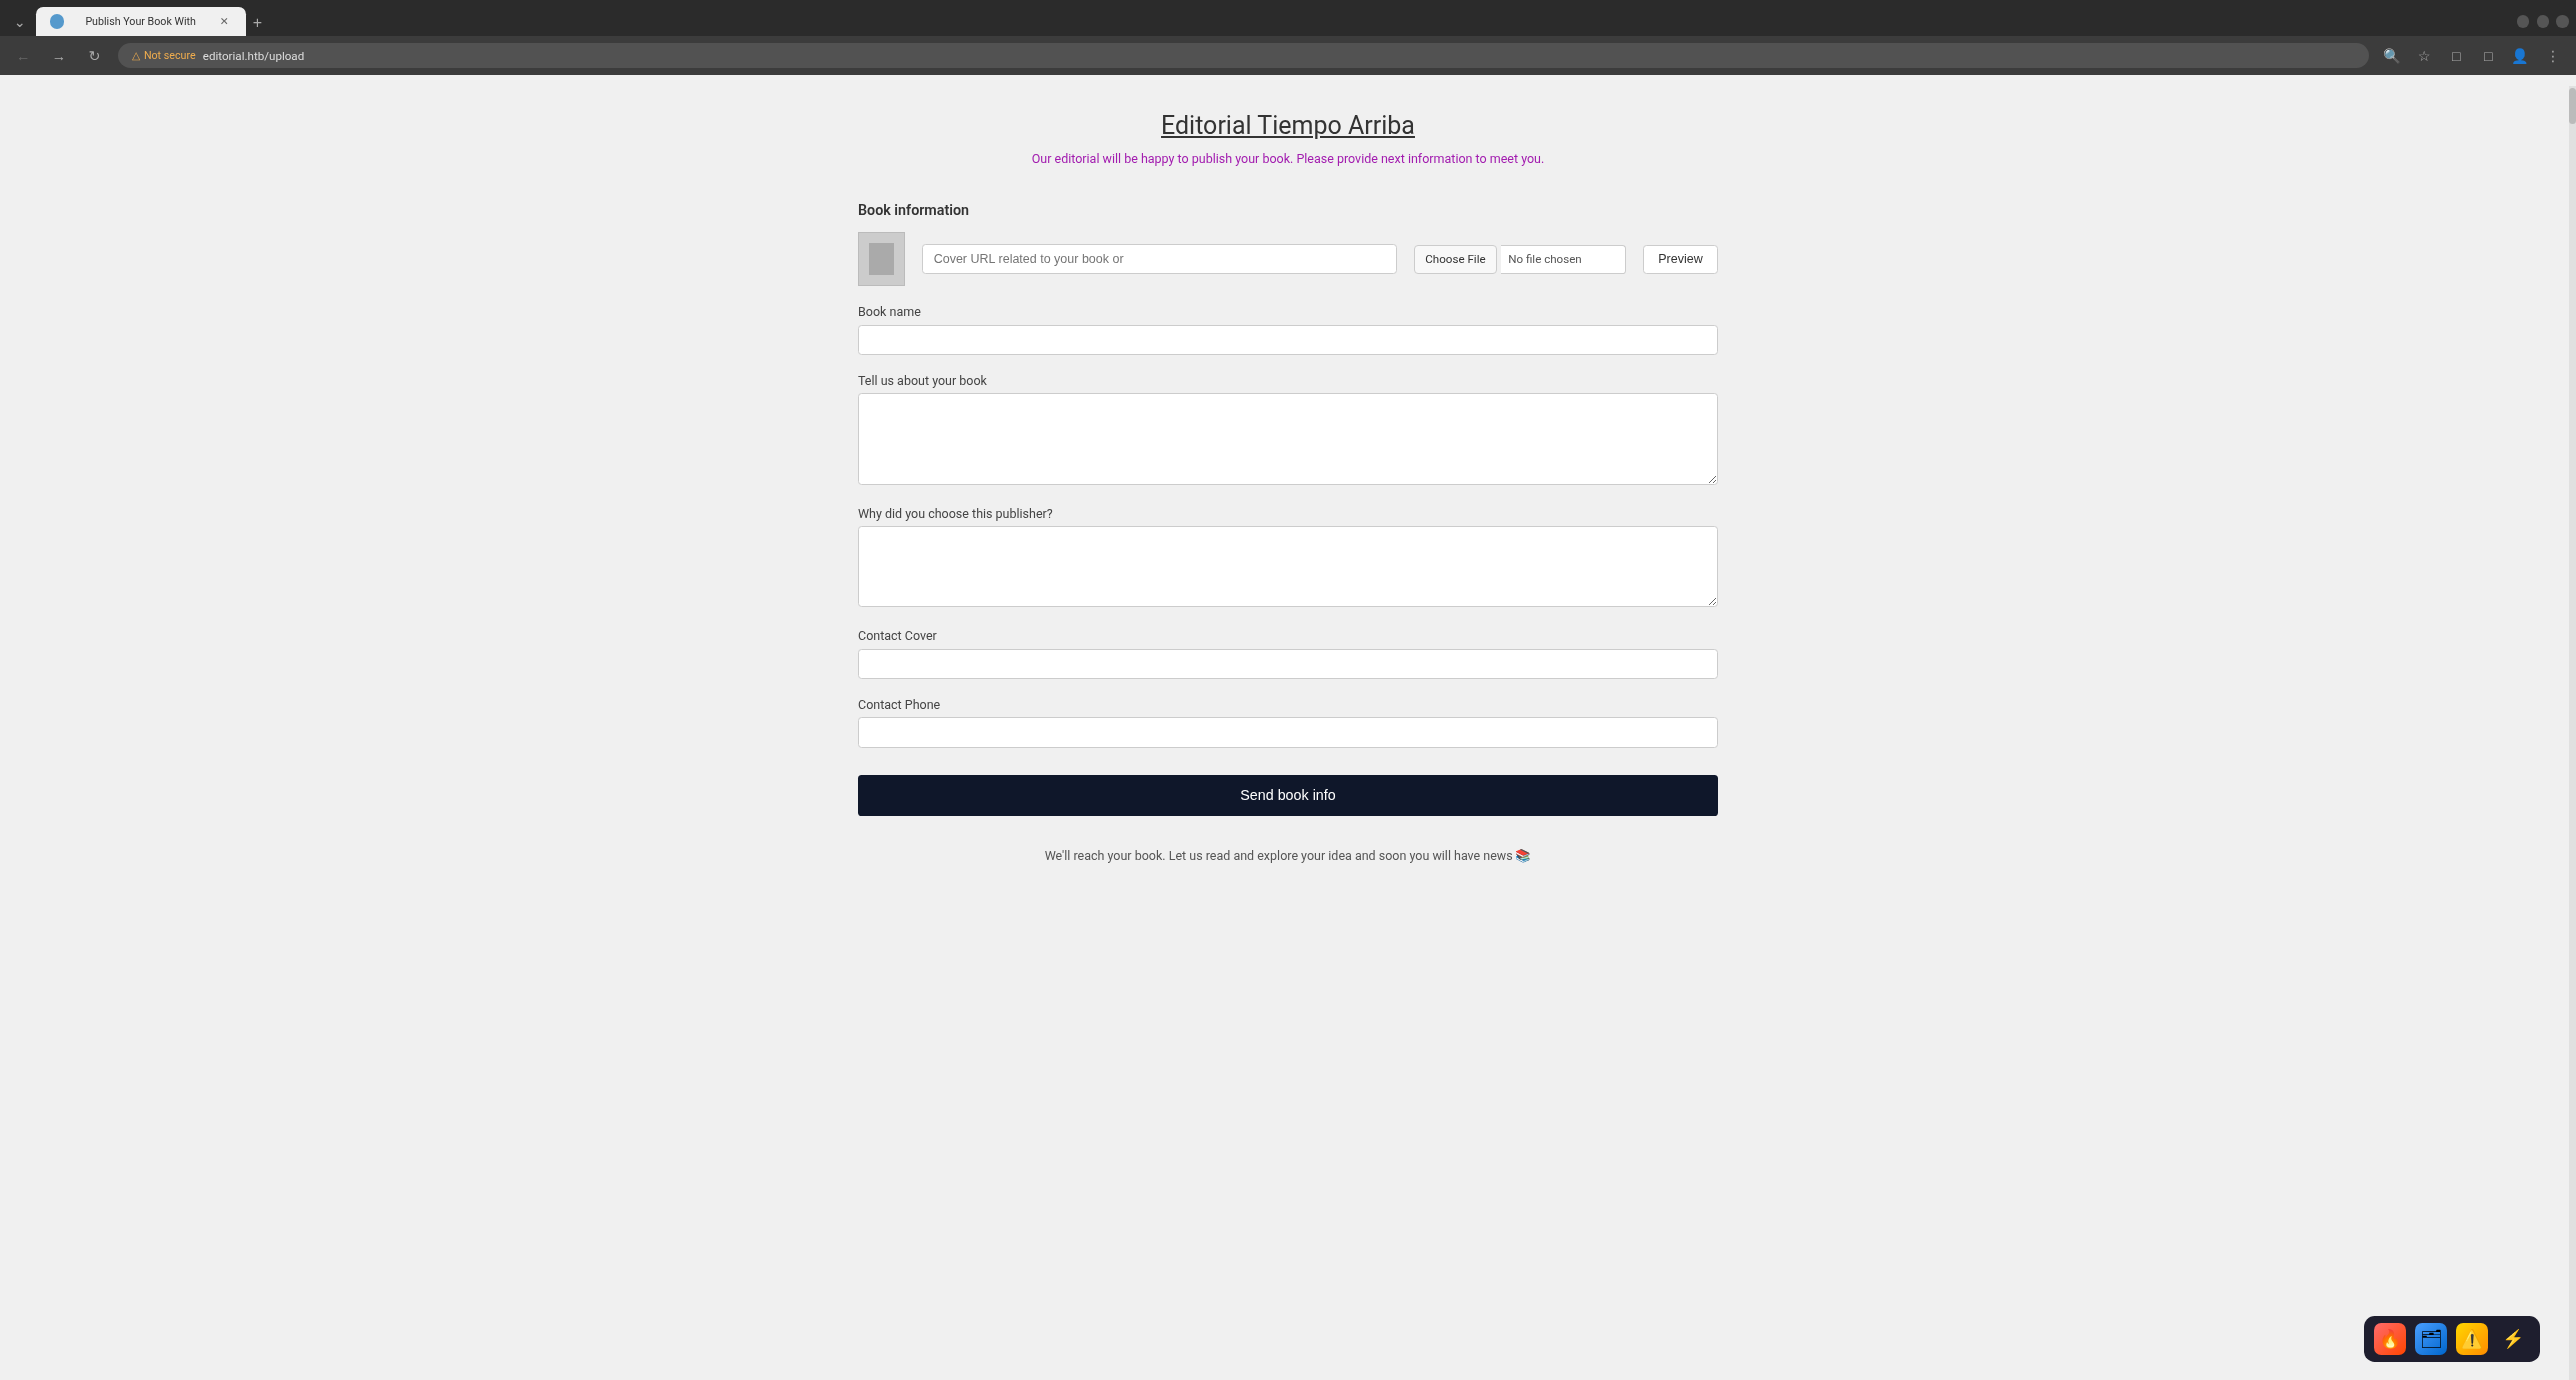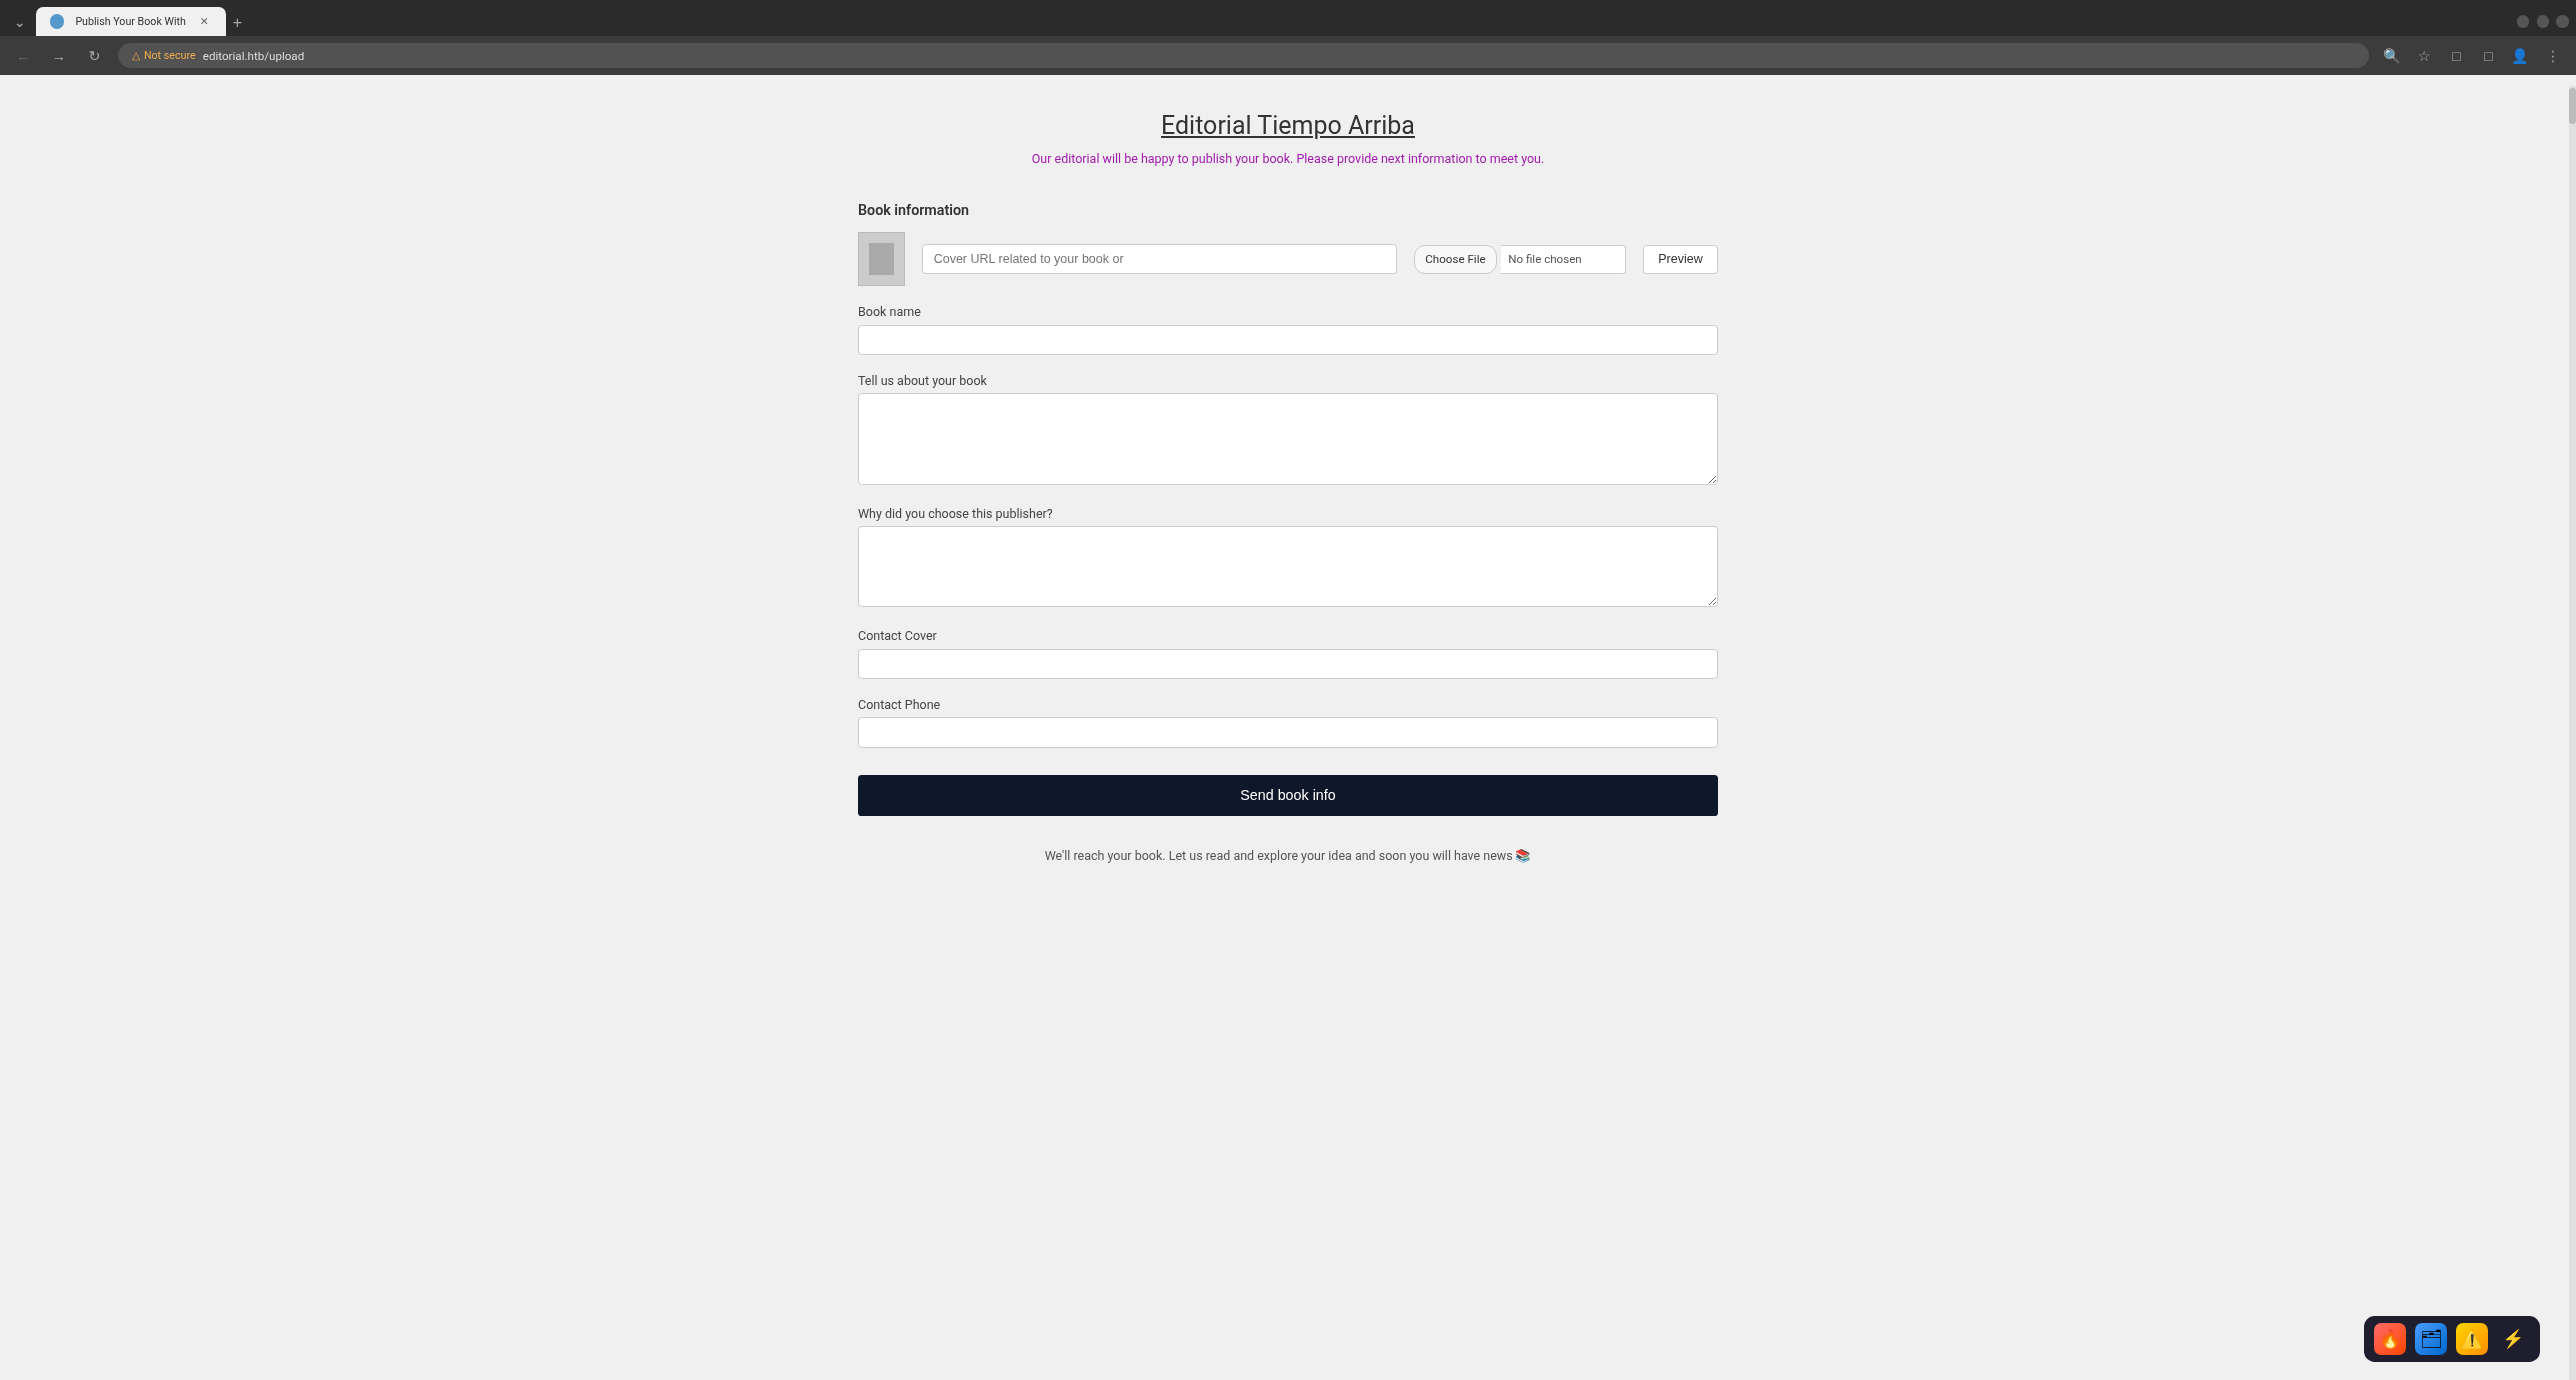--- a/index.html
+++ b/index.html
@@ -35,21 +35,21 @@
       align-items: flex-end;
       flex: 1;
     }
 
     .browser-tab {
       background: #e8e8e8;
       border-radius: 7.2px 7.2px 0 0;
       padding: 7.2px 14.3px;
       display: flex;
       align-items: center;
-      gap: 11px;
+      gap: 21px;
       min-width: 179px;
       max-width: 251px;
       position: relative;
     }
 
     .browser-tab.active {
       background: #f0f0f0;
     }
 
     .browser-tab-favicon {
@@ -237,21 +237,21 @@
 
     .file-input-wrapper {
       display: flex;
       align-items: center;
       gap: 3.6px;
     }
 
     .choose-file-btn {
       padding: 6.3px 10.7px;
       border: 0.9px solid #ccc;
-      border-radius: 11px;
+      border-radius: 4px;
       background: #f8f8f8;
       font-size: 11.6px;
       cursor: pointer;
       color: #333;
       white-space: nowrap;
     }
 
     .file-chosen-label {
       font-size: 11.6px;
       color: #555;

